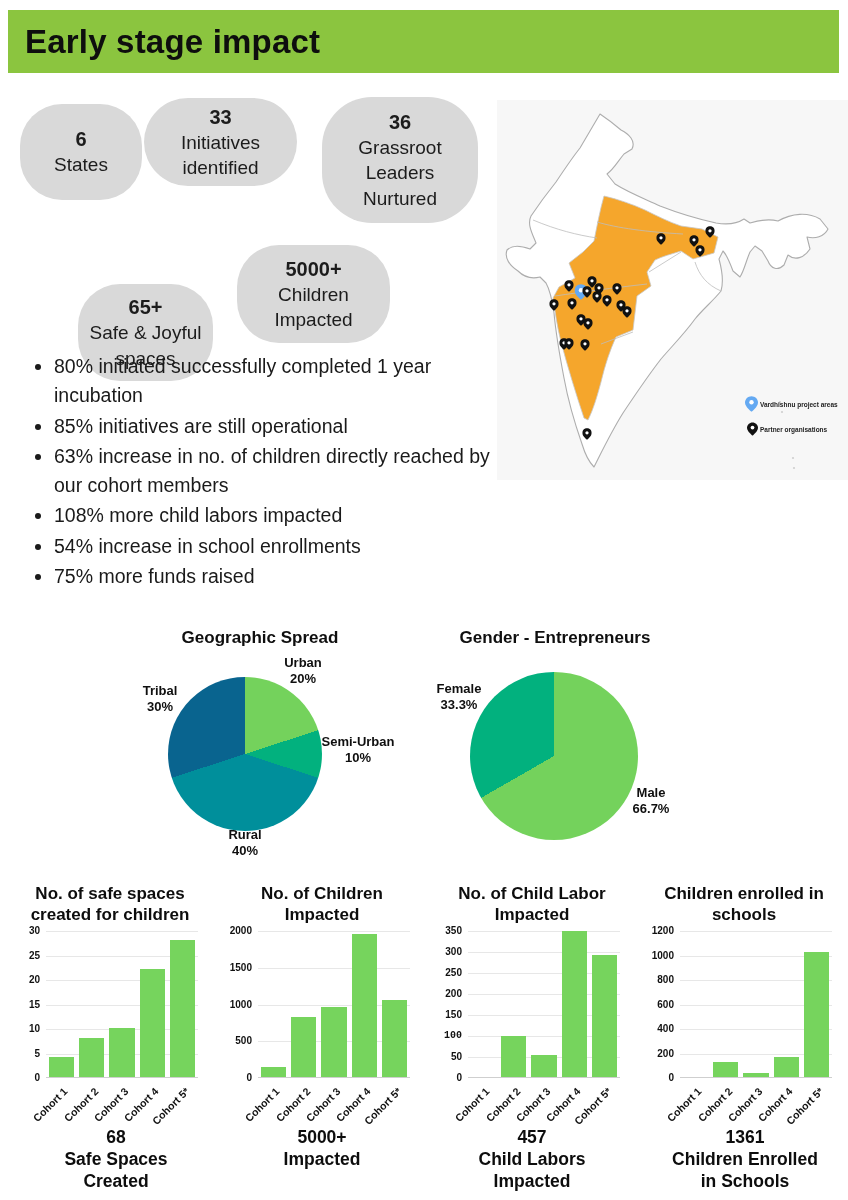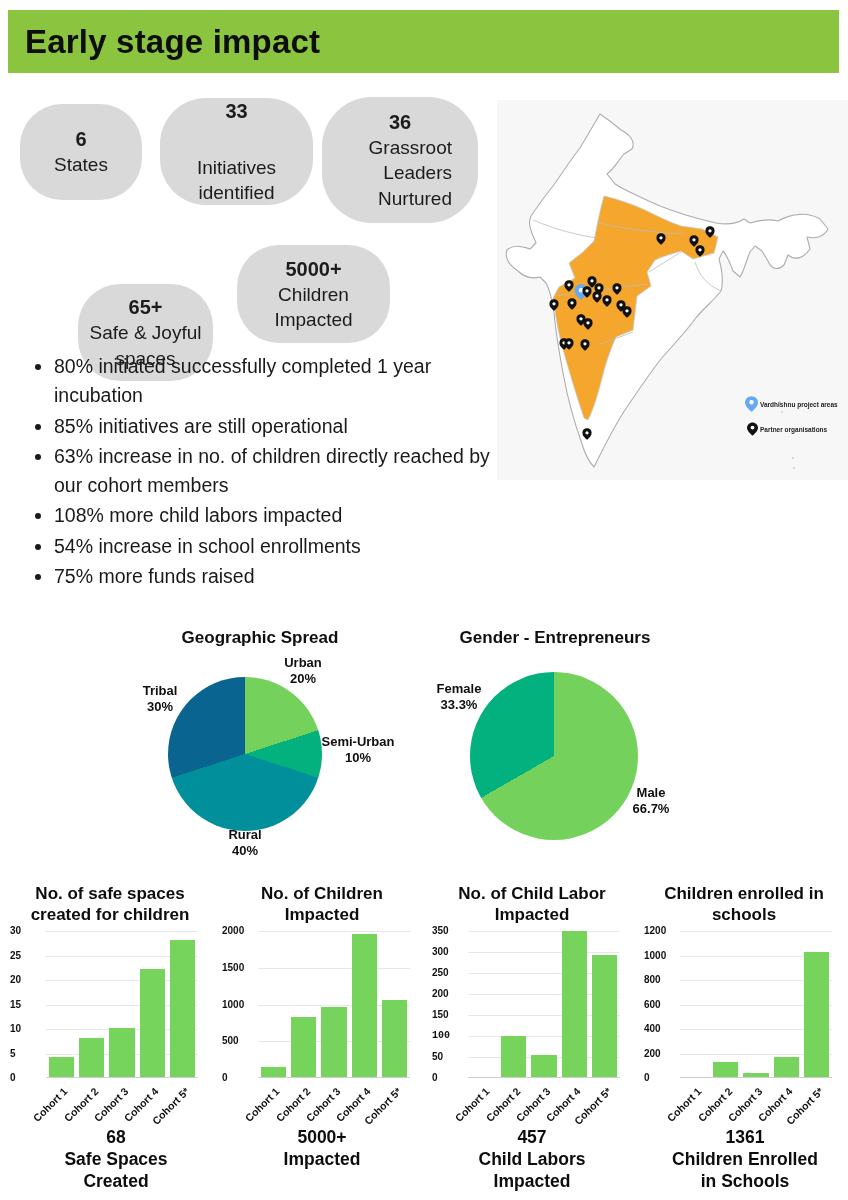--- a/index.html
+++ b/index.html
@@ -11,25 +11,25 @@
   .header { position:absolute; left:8px; top:10px; width:831px; height:63px;
             background:#8BC53F; display:flex; align-items:center; }
   .header h1 { font-size:33px; font-weight:800; color:#0e0e0e; margin-left:17px; letter-spacing:0.2px; }
 
   
   .bubble { position:absolute; background:#D9D9D9; display:flex; flex-direction:column;
             align-items:center; justify-content:center; text-align:center; }
   .bubble .val { font-size:20px; font-weight:700; color:#1c1c1c; line-height:1.3; }
   .bubble .lbl { font-size:19px; font-weight:400; color:#1c1c1c; line-height:1.32; }
   .b1 { left:20px;  top:104px; width:122px; height:96px;  border-radius:42px; }
-  .b2 { left:160px; top:98px;  width:153px; height:107px; border-radius:46px;justify-content:space-between; }
+  .b2 { left:144px; top:98px;  width:153px; height:88px; border-radius:46px; }
   .b3 { left:322px; top:97px;  width:156px; height:126px; border-radius:50px; }
   .b4 { left:78px;  top:246px; width:135px; height:97px;  border-radius:42px;margin-top:38px; }
   .b5 { left:237px; top:245px; width:153px; height:98px;  border-radius:42px; }
-  .b1 .lbl{max-width:100px;} .b2 .lbl{max-width:112px;} .b3 .lbl{max-width:104px;text-align:right;}
+  .b1 .lbl{max-width:100px;} .b2 .lbl{max-width:112px;} .b3 .lbl{max-width:104px;}
   .b4 .lbl{max-width:124px;} .b5 .lbl{max-width:104px;}
 
   
   .bullets { position:absolute; left:30px; top:352px; width:462px; list-style:disc; padding-left:24px; }
   .bullets li { font-size:19.5px; line-height:1.5; color:#1a1a1a; margin-bottom:1px; }
 
   
   .map-panel { position:absolute; left:497px; top:100px; width:351px; height:380px; background:#F7F7F7; }
   .map-panel svg { display:block; width:351px; height:380px; }
 
@@ -49,21 +49,21 @@
 
   
   .bar-panel { position:absolute; top:882px; width:200px; height:252px; }
   .bp-0{left:10px;} .bp-1{left:222px;} .bp-2{left:432px;} .bp-3{left:644px;}
   .bar-title { margin:2px auto 0; max-width:182px; text-align:center;
                font-size:17px; font-weight:700; line-height:1.22; color:#0d0d0d; }
   .plot { position:absolute; left:36px; top:49px; width:152px; height:147px;
           border-bottom:1px solid #cfcfcf; }
   .gridline { position:absolute; left:0; width:100%; height:1px; background:#e7e7e7; }
   .yaxis { position:absolute; left:0; top:49px; width:32px; height:147px; }
-  .ytick { position:absolute; right:2px; width:30px; text-align:left;
+  .ytick { position:absolute; right:2px; width:30px; text-align:right;
            font-size:10px; font-weight:700; color:#111; line-height:12px; }
   .bar { position:absolute; bottom:0; background:#76D45D; }
   .xtick { position:absolute; width:60px; text-align:right; font-size:10.5px; font-weight:700;
            color:#111; transform:rotate(-45deg); transform-origin:100% 0; white-space:nowrap; }
 
   
   .summary { position:absolute; top:1126px; width:200px; text-align:center; }
   .s-0{left:16px;} .s-1{left:222px;} .s-2{left:432px;} .s-3{left:645px;}
   .summary .val { font-size:17.5px; font-weight:700; line-height:1.26; color:#0d0d0d; }
   .summary .line { font-size:17.5px; font-weight:700; line-height:1.26; color:#0d0d0d; }

